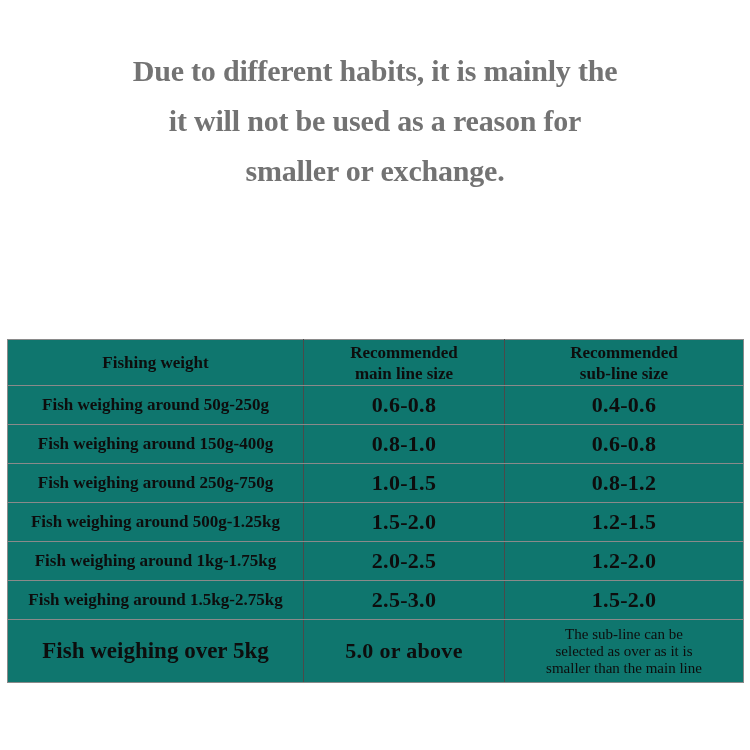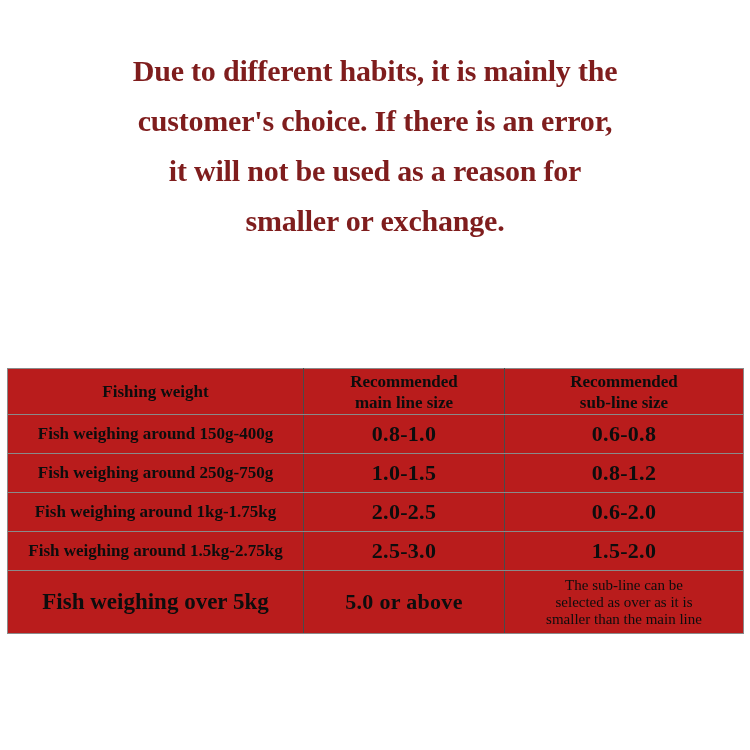--- a/index.html
+++ b/index.html
@@ -20,21 +20,21 @@
     box-sizing: border-box;
   }
 
   
   .heading {
     position: absolute;
     top: 46px;
     left: 0;
     width: 750px;
     text-align: center;
-    color: #7f1d1d;
+    color: #737373;
     font-family: "Liberation Serif", "DejaVu Serif", serif;
     font-weight: bold;
     font-size: 30px;
     line-height: 50px;
     letter-spacing: -0.2px;
     padding: 0 28px;
     box-sizing: border-box;
   }
   .heading .hline {
     display: block;
@@ -45,22 +45,21 @@
   .table-wrap {
     position: absolute;
     left: 7px;
     top: 339px;
     width: 736px;
   }
   table.spec {
     border-collapse: collapse;
     width: 736px;
     table-layout: fixed;
-    background: #b91c1c;
-    margin-top: 29px;
+    background: #0f766e;
   }
   table.spec col.c1 { width: 296px; }
   table.spec col.c2 { width: 201px; }
   table.spec col.c3 { width: 239px; }
 
   table.spec td, table.spec th {
     border: 1px solid #8a8a8a;
     text-align: center;
     vertical-align: middle;
     padding: 0 4px;
@@ -111,21 +110,20 @@
   }
   td.note-cell .nline { display: block; white-space: nowrap; }
 </style>
 </head>
 <body>
 
 <div class="page">
 
   <div class="heading">
     <span class="hline">Due to different habits, it is mainly the</span>
-    <span class="hline">customer's choice. If there is an error,</span>
     <span class="hline">it will not be used as a reason for</span>
     <span class="hline">smaller or exchange.</span>
   </div>
 
   <div class="table-wrap">
     <table class="spec">
       <colgroup>
         <col class="c1">
           <col class="c2">
           <col class="c3">
@@ -140,38 +138,48 @@
             <span>main line size</span>
           </th>
           <th>
             <span>Recommended</span><br>
             <span>sub-line size</span>
           </th>
         </tr>
       </thead>
       <tbody>
 
+        <tr class="data-row">
+          <td class="weight-cell">Fish weighing around 50g-250g</td>
+          <td class="size-cell">0.6-0.8</td>
+          <td class="size-cell">0.4-0.6</td>
+        </tr>
 
         <tr class="data-row">
           <td class="weight-cell">Fish weighing around 150g-400g</td>
           <td class="size-cell">0.8-1.0</td>
           <td class="size-cell">0.6-0.8</td>
         </tr>
 
         <tr class="data-row">
           <td class="weight-cell">Fish weighing around 250g-750g</td>
           <td class="size-cell">1.0-1.5</td>
           <td class="size-cell">0.8-1.2</td>
         </tr>
 
+        <tr class="data-row">
+          <td class="weight-cell">Fish weighing around 500g-1.25kg</td>
+          <td class="size-cell">1.5-2.0</td>
+          <td class="size-cell">1.2-1.5</td>
+        </tr>
 
         <tr class="data-row">
           <td class="weight-cell">Fish weighing around 1kg-1.75kg</td>
           <td class="size-cell">2.0-2.5</td>
-          <td class="size-cell">0.6-2.0</td>
+          <td class="size-cell">1.2-2.0</td>
         </tr>
 
         <tr class="data-row">
           <td class="weight-cell">Fish weighing around 1.5kg-2.75kg</td>
           <td class="size-cell">2.5-3.0</td>
           <td class="size-cell">1.5-2.0</td>
         </tr>
 
 
         <tr class="last-row">

